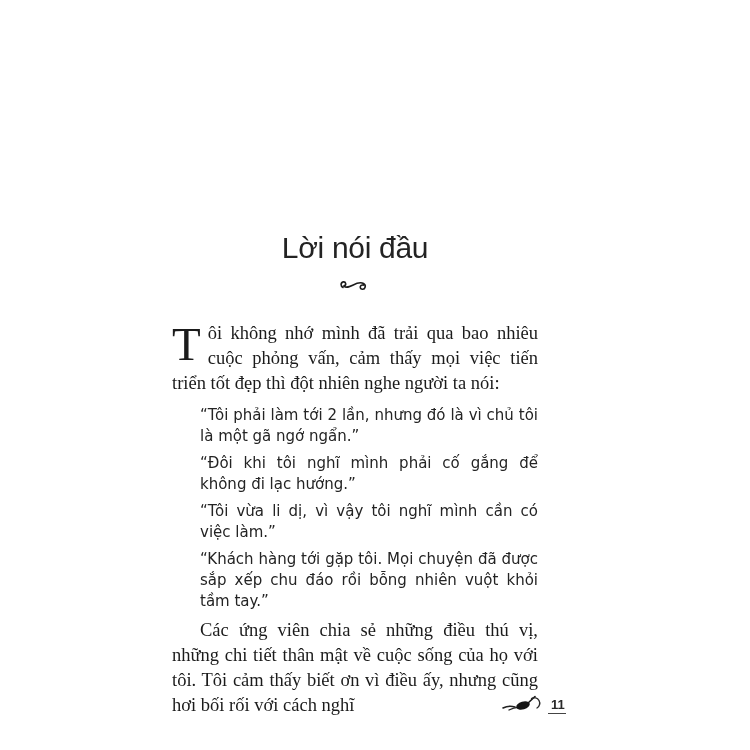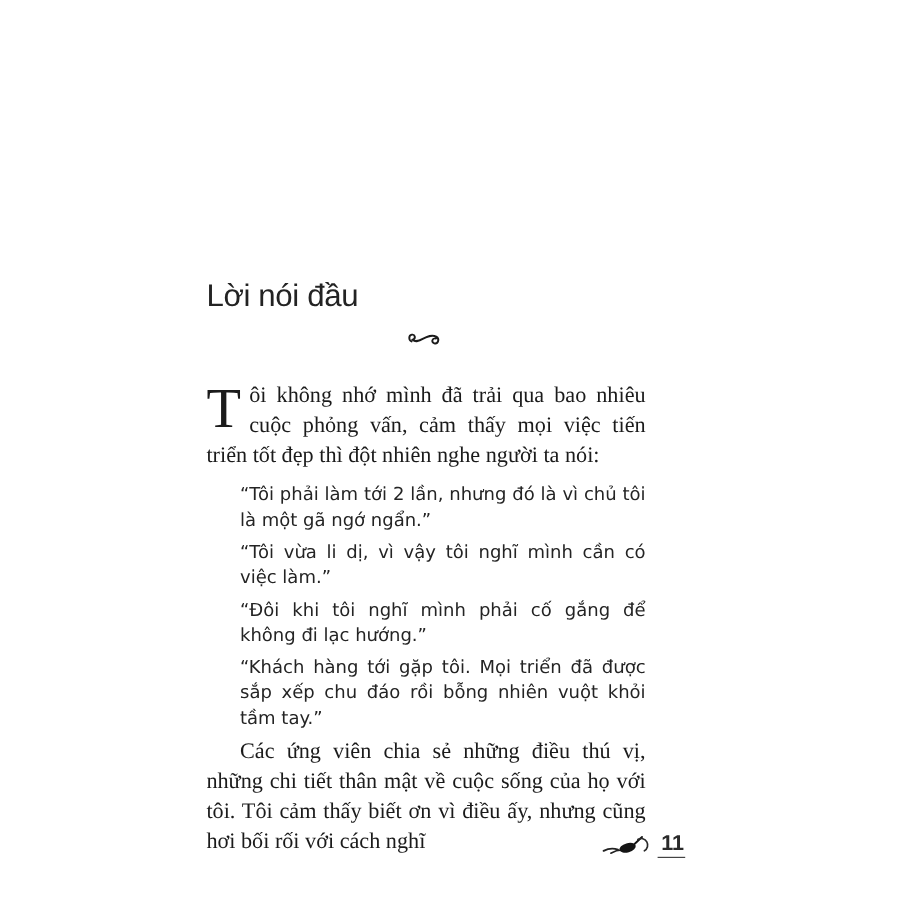--- a/index.html
+++ b/index.html
@@ -14,22 +14,23 @@
   }
   .content {
     position: absolute;
     left: 172px;
     top: 231px;
     width: 366px;
   }
   h1.page-title {
     font-family: "Liberation Sans", sans-serif;
     font-weight: 400;
-    font-size: 26px;
+    font-size: 30px;
     letter-spacing: -0.3px;
+    text-align: center;
     margin: 0;
     color: #232323;
   }
   .ornament {
     text-align: center;
     margin: 12px 0 26px 0;
     line-height: 0;
   }
   p.body {
     font-size: 18.5px;
@@ -59,21 +60,21 @@
   .footer {
     position: absolute;
     left: 501px;
     top: 692px;
     display: flex;
     align-items: flex-end;
   }
   .footer-orn { line-height: 0; display: inline-block; }
   .pagenum {
     font-family: "Liberation Sans", sans-serif;
-    font-size: 18px;
+    font-size: 13px;
     font-weight: 700;
     color: #2a2a2a;
     border-bottom: 1.5px solid #444;
     padding: 0 1px 1px 3px;
     margin-left: 1px;
   }
 </style>
 </head>
 <body>
 
@@ -84,23 +85,23 @@
 
     <div class="ornament">
       <svg width="34" height="18" viewBox="0 0 34 18" aria-hidden="true">
         <path d="M5 10.5 c-2.6 -1 -2.6 -5 0.2 -5.6 c2.6 -0.5 3.6 3.2 0.8 4.2 c4.5 4.8 12.5 -6.5 19.5 -2.6 c3.2 1.8 1.6 6.4 -1.6 5.6 c-2.8 -0.8 -1.8 -4.8 1.4 -4" fill="none" stroke="#1b1b1b" stroke-width="1.6" stroke-linecap="round"></path>
       </svg>
     </div>
 
     <p class="body"><span class="dropcap">T</span><span>ôi không nhớ mình đã trải qua bao nhiêu cuộc phỏng vấn, cảm thấy mọi việc tiến triển tốt đẹp thì đột nhiên nghe người ta nói:</span></p>
 
     <p class="quote first">“Tôi phải làm tới 2 lần, nhưng đó là vì chủ tôi là một gã ngớ ngẩn.”</p>
+    <p class="quote">“Đôi khi tôi nghĩ mình phải cố gắng để không đi lạc hướng.”</p>
     <p class="quote">“Tôi vừa li dị, vì vậy tôi nghĩ mình cần có việc làm.”</p>
-    <p class="quote">“Đôi khi tôi nghĩ mình phải cố gắng để không đi lạc hướng.”</p>
-    <p class="quote">“Khách hàng tới gặp tôi. Mọi triển đã được sắp xếp chu đáo rồi bỗng nhiên vuột khỏi tầm tay.”</p>
+    <p class="quote">“Khách hàng tới gặp tôi. Mọi chuyện đã được sắp xếp chu đáo rồi bỗng nhiên vuột khỏi tầm tay.”</p>
 
     <p class="body indent">Các ứng viên chia sẻ những điều thú vị, những chi tiết thân mật về cuộc sống của họ với tôi. Tôi cảm thấy biết ơn vì điều ấy, nhưng cũng hơi bối rối với cách nghĩ</p>
   </div>
 
   <div class="footer">
     <span class="footer-orn">
       <svg width="46" height="22" viewBox="0 0 46 22" aria-hidden="true">
         <path d="M2 16 q6 -3 12 -1" fill="none" stroke="#222" stroke-width="1.6" stroke-linecap="round"></path>
         <path d="M8 18 q7 -4 14 -2" fill="none" stroke="#222" stroke-width="1.3" stroke-linecap="round"></path>
         <ellipse cx="22" cy="13.5" rx="7" ry="3.8" fill="#151515" transform="rotate(-16 22 13.5)"></ellipse>

